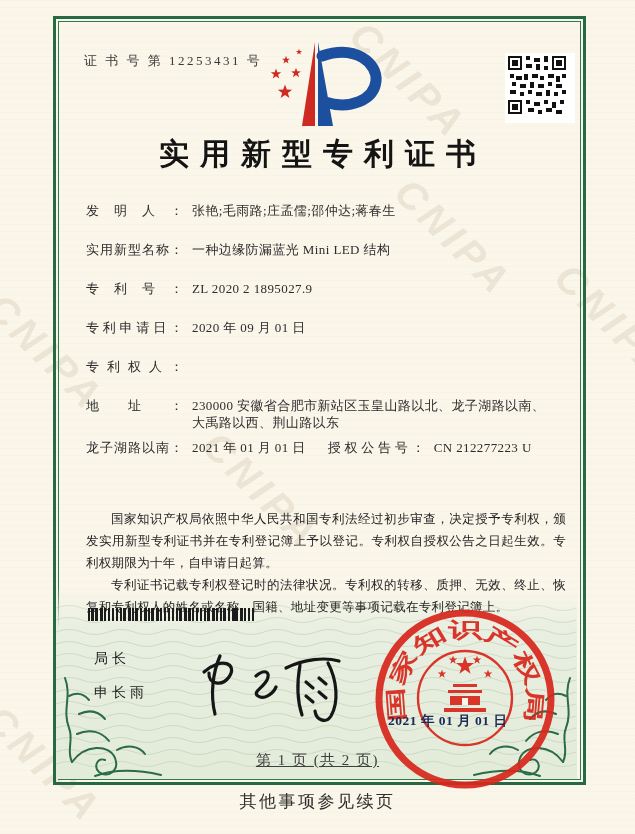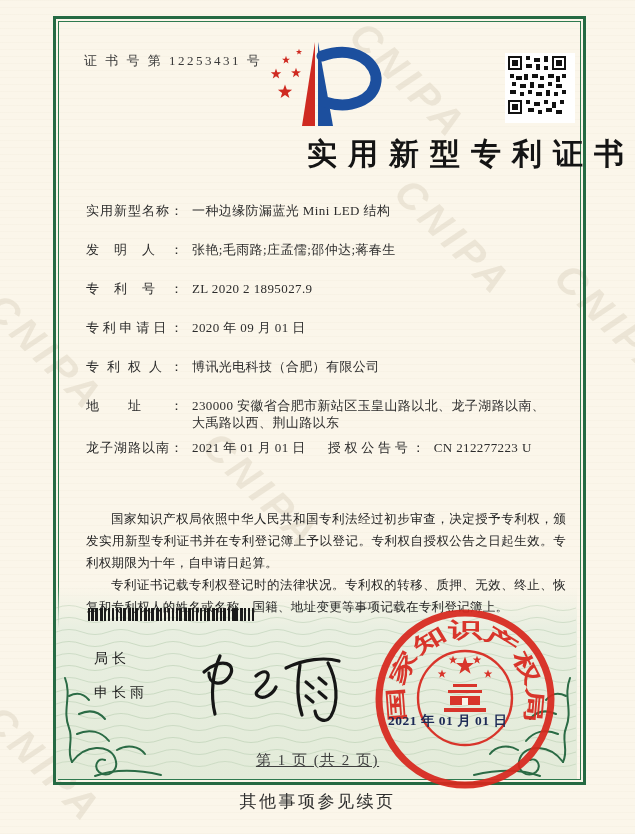--- a/index.html
+++ b/index.html
@@ -11,21 +11,21 @@
       font-size:40px;letter-spacing:5px;color:rgba(198,188,160,.28);transform:rotate(45deg);
       pointer-events:none;white-space:nowrap;z-index:1;}
   .frame{position:absolute;left:53px;top:16px;width:527px;height:763px;border:3px solid #256a43;z-index:2;}
   .frame-inner{position:absolute;inset:2px;border:1px solid #2f7a4f;}
   .band{position:absolute;left:56px;top:586px;width:521px;height:193px;z-index:2;
         background:linear-gradient(180deg,rgba(231,238,223,0) 0%,#e9efe1 22%,#e3ebd9 100%);}
   .band svg{position:absolute;left:0;top:14px;}
   .cert-no{position:absolute;left:84px;top:52px;font-size:13px;letter-spacing:2.5px;color:#3a3a3a;z-index:3;}
   .logo{position:absolute;left:262px;top:40px;z-index:3;}
   .qr{position:absolute;left:505px;top:53px;width:64px;height:64px;background:#fff;padding:3px;z-index:3;}
-  .title{position:absolute;left:0;right:0;top:134px;text-align:right;font-size:30px;font-weight:bold;
+  .title{position:absolute;left:0;right:0;top:134px;text-align:center;font-size:30px;font-weight:bold;
          color:#141414;letter-spacing:11px;text-indent:11px;z-index:3;}
   .fields{position:absolute;left:86px;top:202px;width:488px;font-size:13px;line-height:17px;z-index:3;}
   .f-row{display:flex;margin-bottom:22px;}
   .f-label{flex:0 0 97px;width:97px;text-align:justify;text-align-last:justify;white-space:nowrap;}
   .f-value{flex:1;padding-left:9px;letter-spacing:.4px;}
   .addr .f-value{max-width:356px;}
   .grant-row{margin-bottom:0;}
   .grant2{flex:0 0 97px;width:97px;text-align:justify;text-align-last:justify;margin-left:22px;white-space:nowrap;}
   .paras{position:absolute;left:86px;top:464px;width:480px;font-size:12.5px;line-height:22px;
          text-align:justify;color:#242424;letter-spacing:.3px;z-index:3;margin-top:44px;}
@@ -162,38 +162,37 @@
           <rect x="24" y="2" width="3" height="3"></rect>
           <rect x="2" y="24" width="3" height="3"></rect>
       </g>
     </svg>
   </div>
 
   <div class="title">实用新型专利证书</div>
 
   <div class="fields">
     <div class="f-row">
+      <span class="f-label">发明人：</span>
+      <span class="f-value">张艳;毛雨路;庄孟儒;邵仲达;蒋春生</span>
+    </div>
+    <div class="f-row">
       <span class="f-label">实用新型名称：</span>
       <span class="f-value">一种边缘防漏蓝光 Mini LED 结构</span>
     </div>
     <div class="f-row">
-      <span class="f-label">发明人：</span>
-      <span class="f-value">张艳;毛雨路;庄孟儒;邵仲达;蒋春生</span>
-    </div>
-    <div class="f-row">
       <span class="f-label">专利号：</span>
       <span class="f-value">ZL 2020 2 1895027.9</span>
     </div>
     <div class="f-row">
       <span class="f-label">专利申请日：</span>
       <span class="f-value">2020 年 09 月 01 日</span>
     </div>
     <div class="f-row">
       <span class="f-label">专利权人：</span>
-      <span class="f-value">博讯光电科技（合肥）有限公司</span>
     </div>
     <div class="f-row addr" style="margin-bottom:8px">
       <span class="f-label">地址：</span>
       <span class="f-value">230000 安徽省合肥市新站区玉皇山路以北、龙子湖路以南、大禹路以西、荆山路以东</span>
     </div>
     <div class="f-row grant-row">
       <span class="f-label">龙子湖路以南：</span>
       <span class="f-value" style="flex:0 0 auto">2021 年 01 月 01 日</span>
       <span class="grant2">授权公告号：</span>
       <span class="f-value">CN 212277223 U</span>

